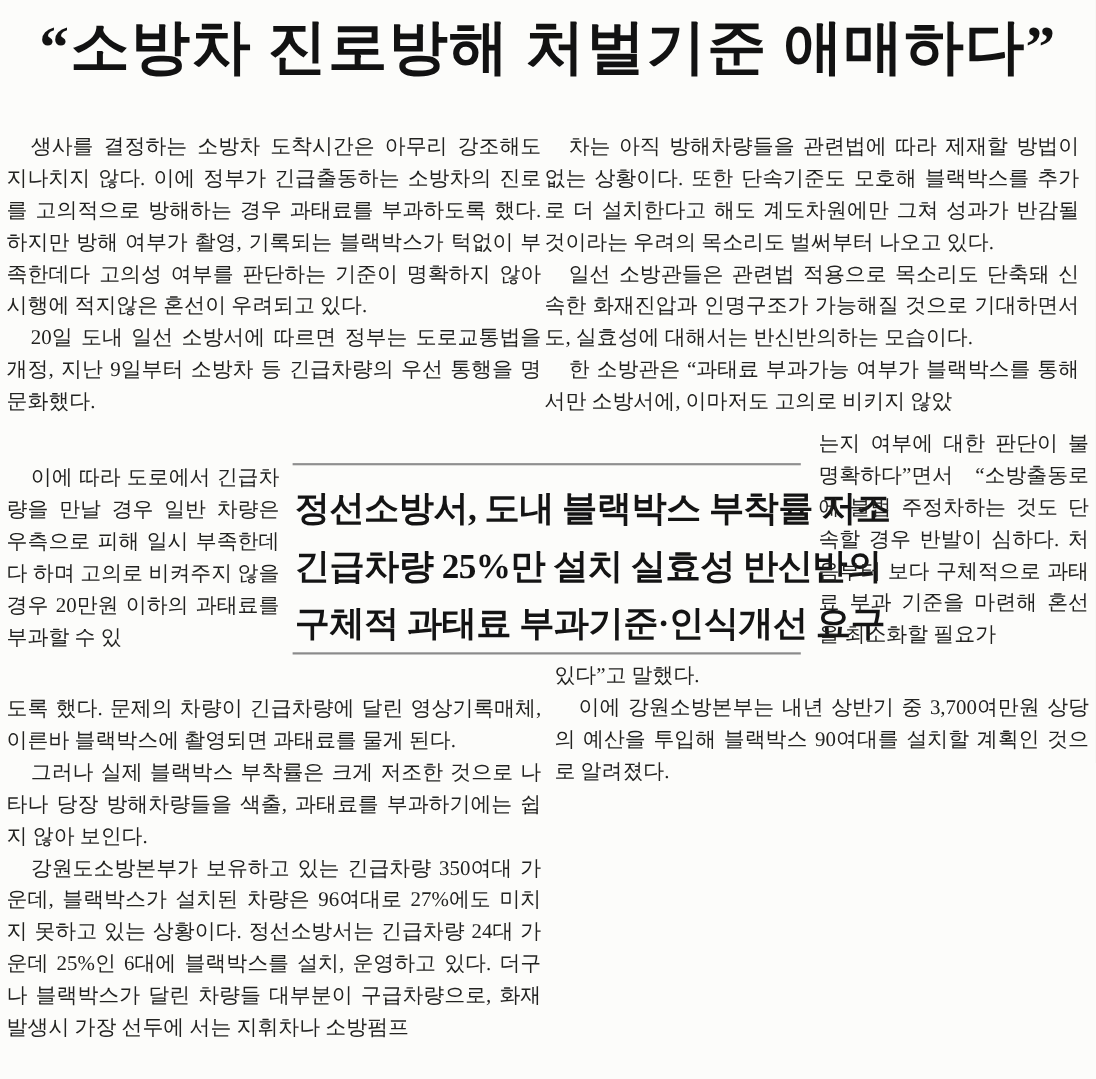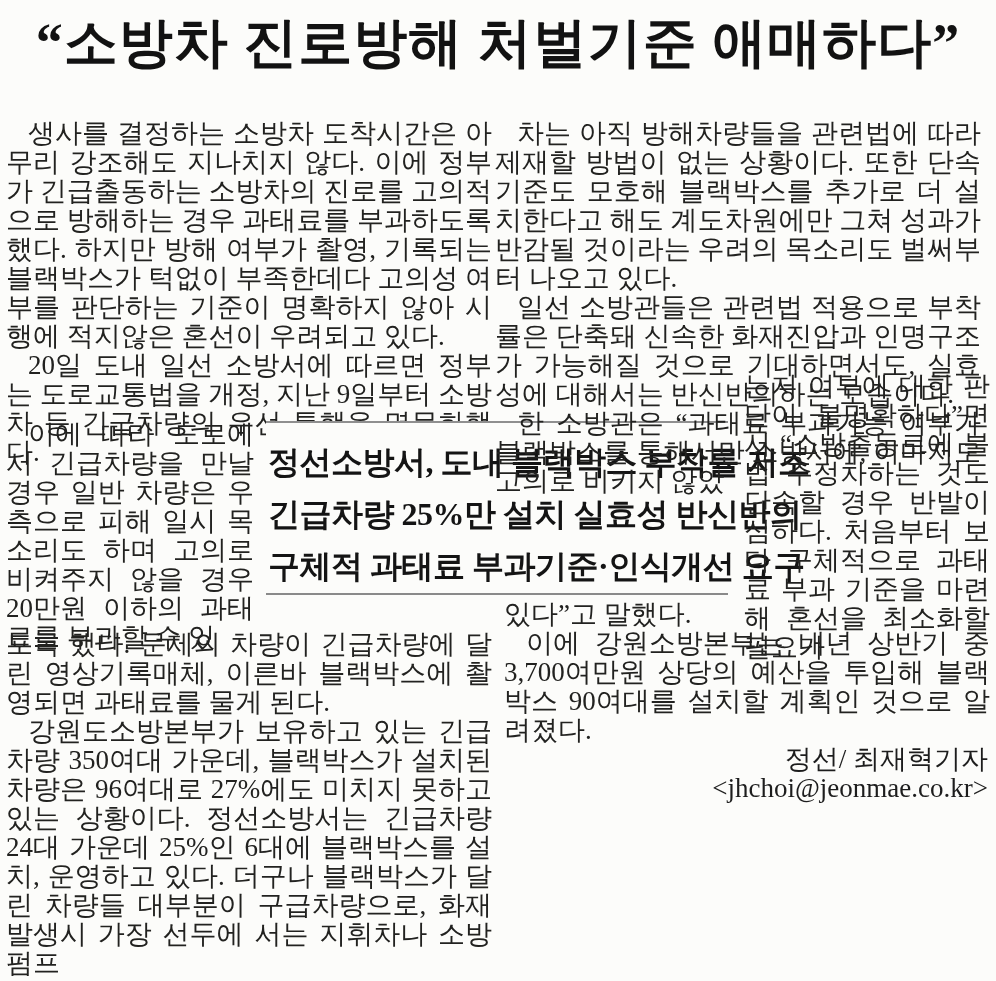--- a/index.html
+++ b/index.html
@@ -24,32 +24,32 @@
     text-align: center;
     font-size: 54px;
     line-height: 82px;
     font-weight: 700;
     letter-spacing: 1px;
     color: #121212;
     white-space: nowrap;
   }
   .block {
     position: absolute;
-    font-size: 27px;
+    font-size: 19px;
     line-height: 29px;
     text-align: justify;
     color: #222220;
   }
   .block p.ind { text-indent: 22px; }
   .block p.cont { text-indent: 0; }
   #left-top    { left: 6px;   top: 119px; width: 486px; }
   #left-narrow { left: 6px;   top: 420px; width: 248px; }
   #left-bottom { left: 6px;   top: 630px; width: 486px; }
   #right-top    { left: 495px; top: 119px; width: 486px; }
-  #right-narrow { left: 744px; top: 372px; width: 246px; }
+  #right-narrow { left: 744px; top: 389px; width: 246px; }
   #right-bottom { left: 504px; top: 600px; width: 486px; }
   .pullquote {
     position: absolute;
     left: 266px;
     top: 421px;
     width: 462px;
     height: 174px;
     border-top: 2px solid #8f8f8f;
     border-bottom: 2px solid #8a8a8a;
     padding: 13px 2px 0 2px;
@@ -80,43 +80,43 @@
 <div id="page">
 
   <h1 class="headline">“소방차 진로방해 처벌기준 애매하다”</h1>
 
   <div class="block" id="left-top">
     <p class="ind">생사를 결정하는 소방차 도착시간은 아무리 강조해도 지나치지 않다. 이에 정부가 긴급출동하는 소방차의 진로를 고의적으로 방해하는 경우 과태료를 부과하도록 했다. 하지만 방해 여부가 촬영, 기록되는 블랙박스가 턱없이 부족한데다 고의성 여부를 판단하는 기준이 명확하지 않아 시행에 적지않은 혼선이 우려되고 있다.</p>
     <p class="ind">20일 도내 일선 소방서에 따르면 정부는 도로교통법을 개정, 지난 9일부터 소방차 등 긴급차량의 우선 통행을 명문화했다.</p>
   </div>
 
   <div class="block" id="left-narrow">
-    <p class="ind">이에 따라 도로에서 긴급차량을 만날 경우 일반 차량은 우측으로 피해 일시 목소리도 하며 고의로 비켜주지 않을 경우 20만원 이하의 과태료를 부과할 수 있</p>
+    <p class="ind">이에 따라 도로에서 긴급차량을 만날 경우 일반 차량은 우측으로 피해 일시 부족한데다 하며 고의로 비켜주지 않을 경우 20만원 이하의 과태료를 부과할 수 있</p>
   </div>
 
   <div class="block" id="left-bottom">
     <p class="cont">도록 했다. 문제의 차량이 긴급차량에 달린 영상기록매체, 이른바 블랙박스에 촬영되면 과태료를 물게 된다.</p>
+    <p class="ind">그러나 실제 블랙박스 부착률은 크게 저조한 것으로 나타나 당장 방해차량들을 색출, 과태료를 부과하기에는 쉽지 않아 보인다.</p>
     <p class="ind">강원도소방본부가 보유하고 있는 긴급차량 350여대 가운데, 블랙박스가 설치된 차량은 96여대로 27%에도 미치지 못하고 있는 상황이다. 정선소방서는 긴급차량 24대 가운데 25%인 6대에 블랙박스를 설치, 운영하고 있다. 더구나 블랙박스가 달린 차량들 대부분이 구급차량으로, 화재 발생시 가장 선두에 서는 지휘차나 소방펌프</p>
   </div>
 
   <div class="pullquote">
     <div class="pq-line">정선소방서, 도내 블랙박스 부착률 저조</div>
     <div class="pq-line">긴급차량 25%만 설치 실효성 반신반의</div>
     <div class="pq-line">구체적 과태료 부과기준·인식개선 요구</div>
   </div>
 
   <div class="block" id="right-top">
     <p class="ind">차는 아직 방해차량들을 관련법에 따라 제재할 방법이 없는 상황이다. 또한 단속기준도 모호해 블랙박스를 추가로 더 설치한다고 해도 계도차원에만 그쳐 성과가 반감될 것이라는 우려의 목소리도 벌써부터 나오고 있다.</p>
-    <p class="ind">일선 소방관들은 관련법 적용으로 부착률은 단축돼 신속한 화재진압과 인명구조가 가능해질 것으로 기대하면서도, 실효성에 대해서는 반신반의하는 모습이다.</p>
+    <p class="ind">일선 소방관들은 관련법 적용으로 목소리도 단축돼 신속한 화재진압과 인명구조가 가능해질 것으로 기대하면서도, 실효성에 대해서는 반신반의하는 모습이다.</p>
     <p class="ind">한 소방관은 “과태료 부과가능 여부가 블랙박스를 통해서만 소방서에, 이마저도 고의로 비키지 않았</p>
   </div>
 
   <div class="block" id="right-narrow">
     <p class="cont">는지 여부에 대한 판단이 불명확하다”면서 “소방출동로에 불법 주정차하는 것도 단속할 경우 반발이 심하다. 처음부터 보다 구체적으로 과태료 부과 기준을 마련해 혼선을 최소화할 필요가</p>
   </div>
 
   <div class="block" id="right-bottom">
     <p class="cont">있다”고 말했다.</p>
     <p class="ind">이에 강원소방본부는 내년 상반기 중 3,700여만원 상당의 예산을 투입해 블랙박스 90여대를 설치할 계획인 것으로 알려졌다.</p>
-    <p class="byline">정선/ 최재혁기자 &lt;jhchoi@jeonmae.co.kr&gt;</p>
   </div>
 
 </div>
 
 </body></html>

